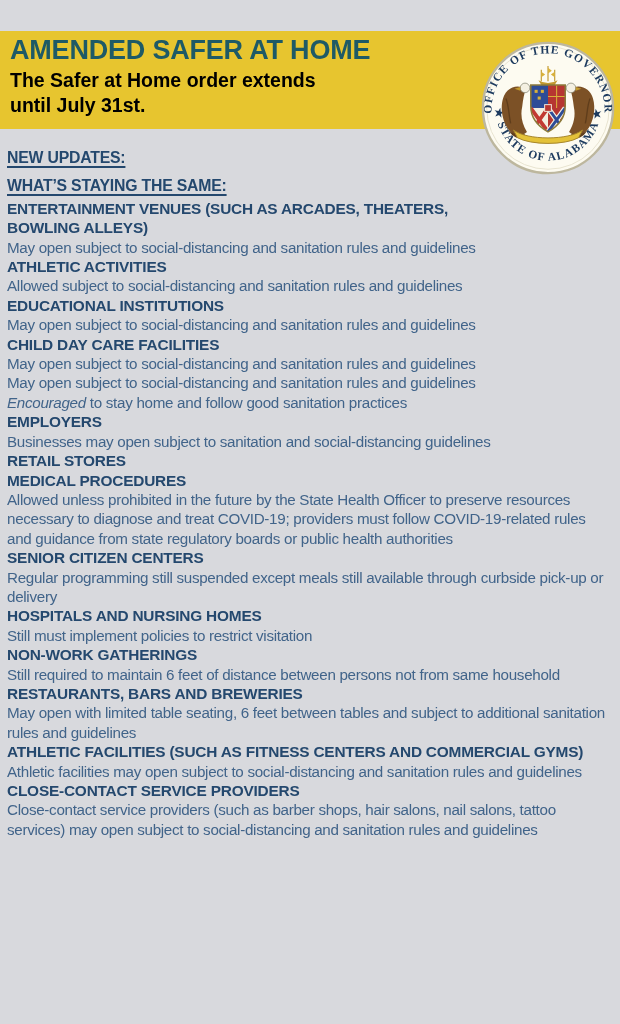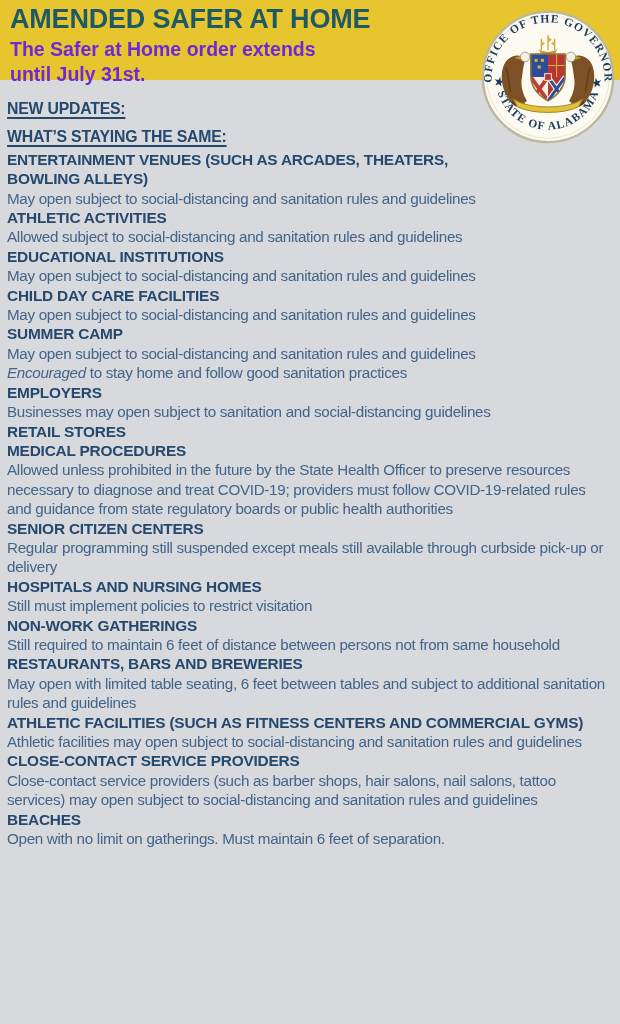--- a/index.html
+++ b/index.html
@@ -5,30 +5,30 @@
   html, body { margin: 0; padding: 0; }
   body {
     width: 620px; height: 1024px; overflow: hidden;
     font-family: "Liberation Sans", "DejaVu Sans", sans-serif;
     background: #D8D9DD;
   }
   .poster { width: 620px; height: 1024px; position: relative; overflow: hidden; }
 
   
   .banner {
-    position: relative; height: 80px; background: #E7C52F;
-    box-sizing: border-box; padding: 4px 0 0 10px;
+    position: relative; height: 98px; background: #E7C52F;
+    box-sizing: border-box; padding: 4px 0 0 10px; margin-top: 31px;
   }
   .banner h1 {
     margin: 0; font-size: 27px; font-weight: 700; letter-spacing: -0.2px;
     color: #1E5A66;
   }
   .banner .subtitle {
     margin: 2px 0 0 0; font-size: 19.5px; font-weight: 700; line-height: 25px;
-    color: #6d28d9; white-space: pre-line;
+    color: #000000; white-space: pre-line;
   }
   .seal {
     position: absolute; right: 5px; top: 10px; width: 134px; height: 134px;
     z-index: 3;
   }
   .seal svg { width: 100%; height: 100%; display: block; }
 
   
   .content {
     box-sizing: border-box; padding: 19px 9px 0 7px;
@@ -144,21 +144,20 @@
       <h3 class="item-title">EDUCATIONAL INSTITUTIONS</h3>
       <p class="item-desc"><em></em><span>May open subject to social-distancing and sanitation rules and guidelines</span></p>
     </div>
 
     <div class="item">
       <h3 class="item-title">CHILD DAY CARE FACILITIES</h3>
       <p class="item-desc"><em></em><span>May open subject to social-distancing and sanitation rules and guidelines</span></p>
     </div>
 
     <div class="item">
-      <h3 class="item-title">SUMMER CAMP</h3>
       <p class="item-desc"><em></em><span>May open subject to social-distancing and sanitation rules and guidelines</span></p>
     </div>
 
     <div class="item">
       <p class="item-desc"><em>Encouraged</em><span> to stay home and follow good sanitation practices</span></p>
     </div>
 
     <div class="item">
       <h3 class="item-title">EMPLOYERS</h3>
       <p class="item-desc"><em></em><span>Businesses may open subject to sanitation and social-distancing guidelines</span></p>
@@ -196,19 +195,15 @@
     <div class="item">
       <h3 class="item-title">ATHLETIC FACILITIES (SUCH AS FITNESS CENTERS AND COMMERCIAL GYMS)</h3>
       <p class="item-desc"><em></em><span>Athletic facilities may open subject to social-distancing and sanitation rules and guidelines</span></p>
     </div>
 
     <div class="item">
       <h3 class="item-title">CLOSE-CONTACT SERVICE PROVIDERS</h3>
       <p class="item-desc"><em></em><span>Close-contact service providers (such as barber shops, hair salons, nail salons, tattoo services) may open subject to social-distancing and sanitation rules and guidelines</span></p>
     </div>
 
-    <div class="item">
-      <h3 class="item-title">BEACHES</h3>
-      <p class="item-desc"><em></em><span>Open with no limit on gatherings. Must maintain 6 feet of separation.</span></p>
-    </div>
 
   </main>
 </div>
 
 </body></html>

